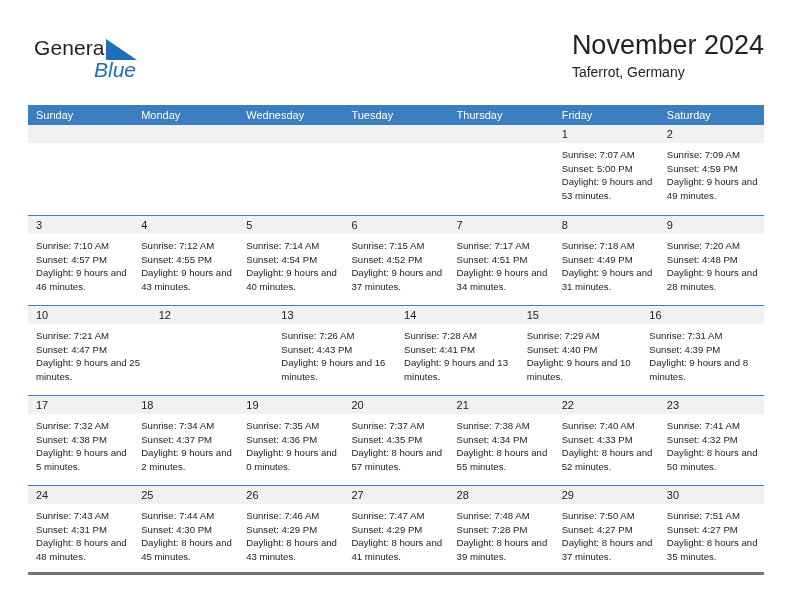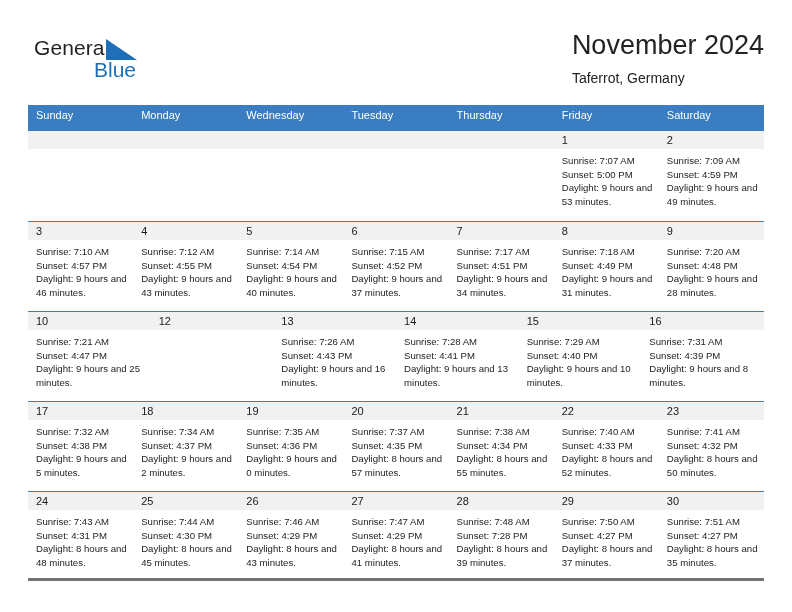--- a/index.html
+++ b/index.html
@@ -47,20 +47,21 @@
     font-family: "Liberation Sans", sans-serif;
   }
   .logo-blue {
     position: absolute;
     left: 60px;
     top: 22px;
     font-size: 21px;
     color: #1f6fb8;
     line-height: 24px;
     font-family: "Liberation Sans", sans-serif;
+    font-style: italic;
   }
   .logo-flag {
     position: absolute;
     left: 72px;
     top: 3px;
     width: 32px;
     height: 22px;
   }
 
   .title-block {
@@ -71,35 +72,34 @@
   .cal-title {
     font-size: 27px;
     color: #232323;
     line-height: 34px;
     white-space: nowrap;
   }
   .cal-subtitle {
     font-size: 14px;
     color: #232323;
     line-height: 20px;
-    margin-top: 6px;
     white-space: nowrap;
   }
 
   
   .calendar {
     position: absolute;
     left: 28px;
     top: 105px;
     width: 736px;
   }
   .dow-row {
     display: flex;
     background: #3a7dc0;
-    height: 26px;
+    height: 20px;
   }
   .dow-cell {
     flex: 1 1 0;
     color: #ffffff;
     font-size: 11px;
     line-height: 20px;
     padding-left: 8px;
     box-sizing: border-box;
     white-space: nowrap;
   }

